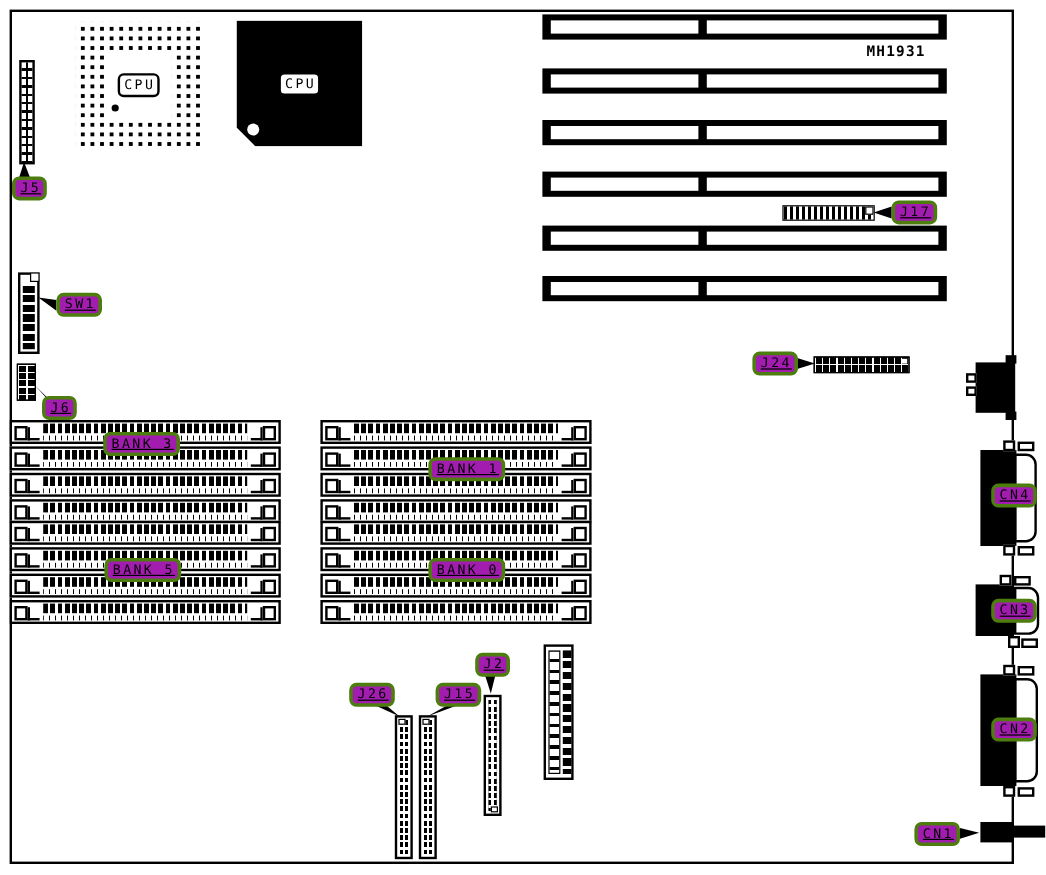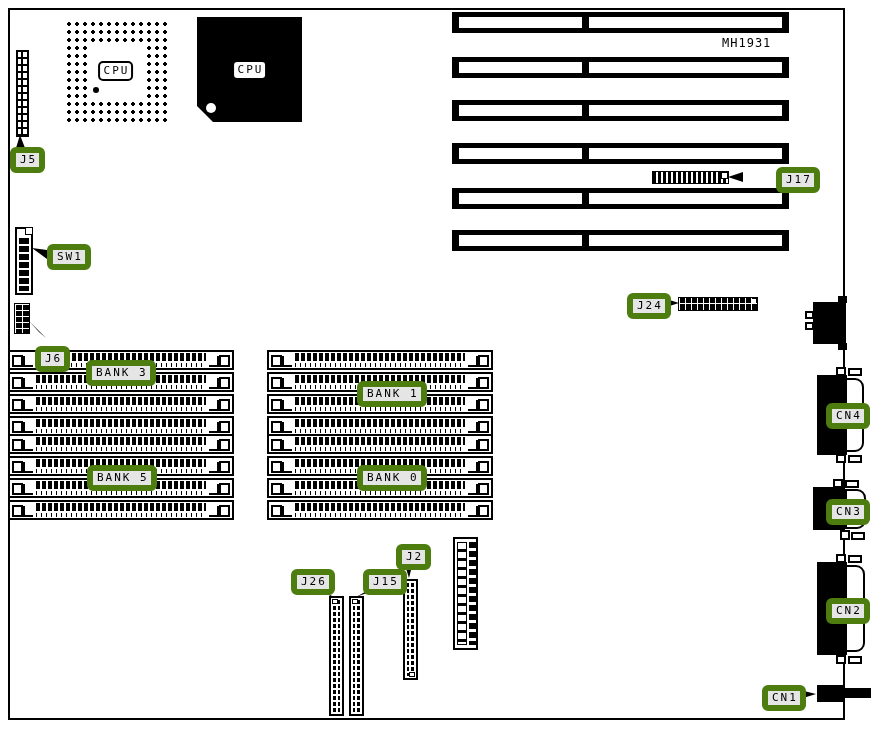--- a/index.html
+++ b/index.html
@@ -1,20 +1,20 @@
 <!DOCTYPE html>
 <html><head>
 <meta charset="utf-8">
 <style>
   * { box-sizing: border-box; margin: 0; padding: 0; }
   html,body { background:#fff; }
   .canvas{position:relative;width:872px;height:729px;background:#fff;overflow:hidden;
            font-family:"DejaVu Sans Mono","Liberation Mono",monospace;color:#000;}
   .board-border{position:absolute;left:8px;top:8px;width:837px;height:712px;border:2px solid #000;z-index:1;}
-  .part-number{position:absolute;left:722px;top:36px;font-size:12px;letter-spacing:1px;z-index:2;}
+  .part-number{position:absolute;left:722px;top:36px;font-size:12px;letter-spacing:1px;z-index:2;font-weight:bold;}
 
   
   .pga{position:absolute;left:63px;top:18px;width:104px;height:104px;z-index:10;
        background-image:radial-gradient(circle,#000 1.7px,transparent 2px);
        background-size:8px 8px;background-position:2px 2px;}
   .pga-plate{position:absolute;left:25px;top:24px;width:55px;height:58px;background:#fff;}
   .chip-label{position:absolute;left:50%;top:50%;transform:translate(-50%,-50%);
        border:2px solid #000;border-radius:5px;background:#fff;font-size:11px;
        letter-spacing:2px;padding:2px 2px 2px 4px;line-height:12px;white-space:pre;}
   .pga-dot{position:absolute;left:5px;bottom:7px;width:6px;height:6px;background:#000;border-radius:50%;}
@@ -99,25 +99,25 @@
   .t1{left:836px;top:367px;width:10px;height:9px}.t2{left:848px;top:368px;width:14px;height:8px}
   .t3{left:836px;top:454px;width:10px;height:9px}.t4{left:848px;top:455px;width:14px;height:8px}
   .t5{left:833px;top:479px;width:10px;height:9px}.t6{left:845px;top:480px;width:14px;height:8px}
   .t7{left:840px;top:530px;width:10px;height:10px}.t8{left:851px;top:532px;width:14px;height:8px}
   .t9{left:836px;top:554px;width:10px;height:9px}.t10{left:848px;top:555px;width:14px;height:8px}
   .t11{left:836px;top:655px;width:10px;height:9px}.t12{left:848px;top:656px;width:14px;height:8px}
   .cn1-a{position:absolute;left:817px;top:685px;width:28px;height:17px;background:#000;z-index:6;}
   .cn1-b{position:absolute;left:845px;top:688px;width:26px;height:10px;background:#000;z-index:6;}
 
   
-  .lbl{position:absolute;border:6px solid #4d7c0f;border-radius:6px;background:#e5e5e5;
+  .lbl{position:absolute;border:3px solid #4d7c0f;border-radius:6px;background:#a21caf;
        font-size:11px;letter-spacing:2px;line-height:12px;padding:1px 2px 1px 4px;
-       white-space:pre;z-index:30;}
-  .l-j5{left:10px;top:147px}.l-sw1{left:47px;top:244px}.l-j6{left:35px;top:346px}
-  .l-j17{left:776px;top:167px}.l-j24{left:627px;top:293px}
+       white-space:pre;z-index:30;text-decoration:underline;}
+  .l-j5{left:10px;top:147px}.l-sw1{left:47px;top:244px}.l-j6{left:35px;top:330px}
+  .l-j17{left:743px;top:167px}.l-j24{left:627px;top:293px}
   .l-j26{left:291px;top:569px}.l-j15{left:363px;top:569px}.l-j2{left:396px;top:544px}
   .l-cn1{left:762px;top:685px}.l-cn2{left:826px;top:598px}.l-cn3{left:826px;top:499px}.l-cn4{left:826px;top:403px}
   .l-b3{left:86px;top:360px}.l-b2{left:357px;top:381px}.l-b1{left:87px;top:465px}.l-b0{left:357px;top:465px}
 
   .tails{position:absolute;left:0;top:0;z-index:29;}
   .tails polygon{fill:#000;}
 </style>
 </head>
 <body>
 

